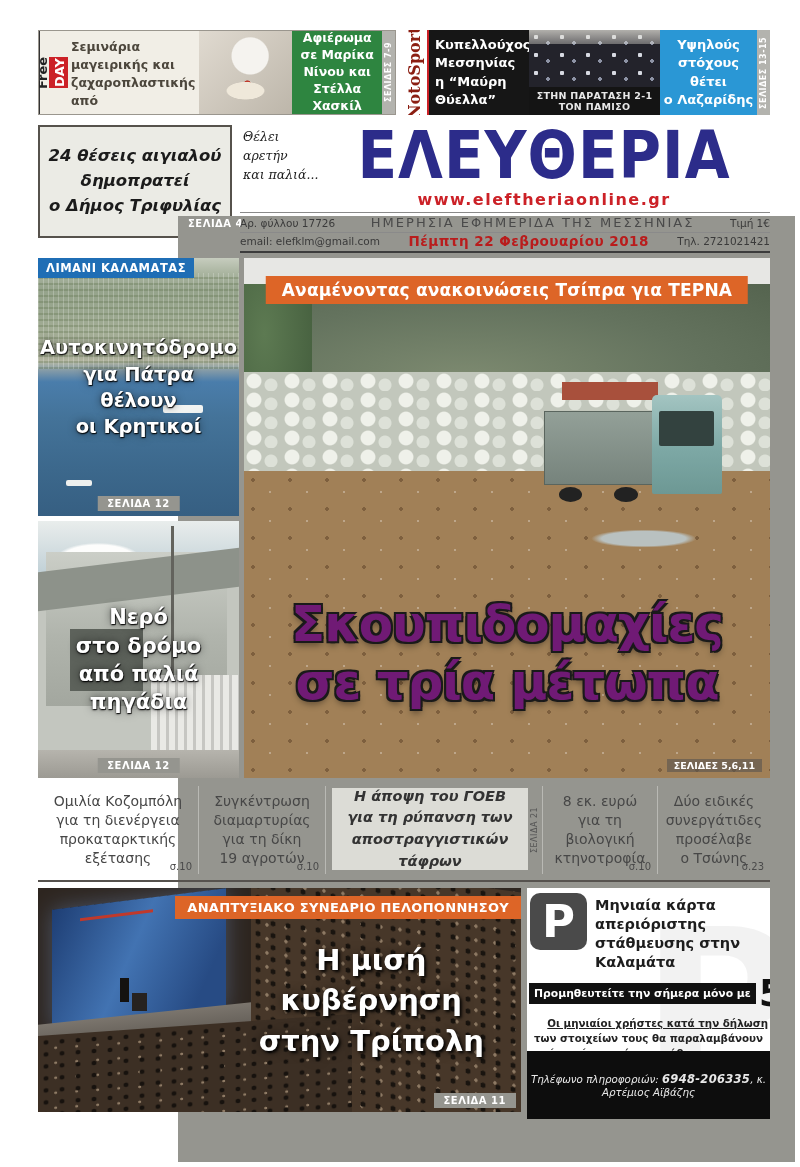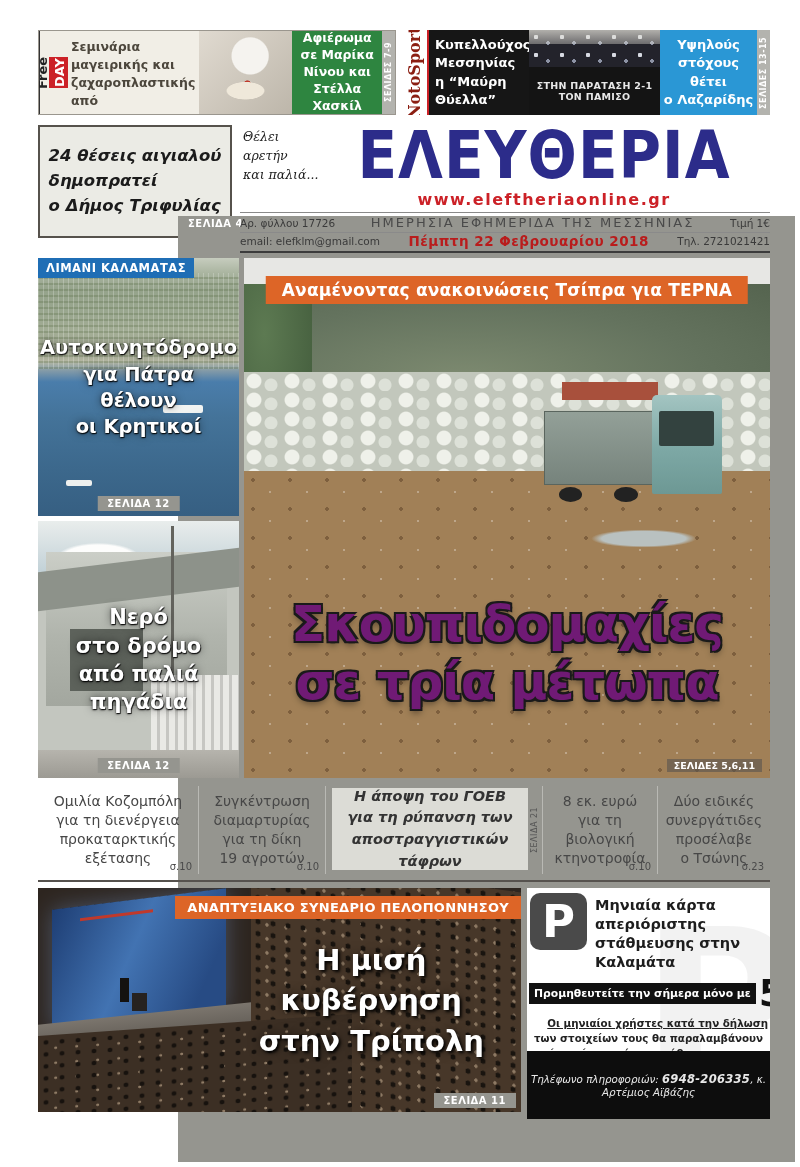--- a/index.html
+++ b/index.html
@@ -29,27 +29,27 @@
            font-family:"DejaVu Serif","Liberation Serif",serif;font-weight:bold;font-size:16px;color:#8b1e12;
            border-left:2px solid #cc2127;}
   .ns-black{width:88px;background:#161616;color:#fff;font-weight:bold;font-size:13px;line-height:1.4;
             display:flex;align-items:center;padding:4px 6px;}
   .ns-photo{flex:1;position:relative;background-color:#23232b;
      background-image:linear-gradient(180deg,rgba(225,223,215,.75) 0,rgba(225,223,215,.4) 16%,transparent 17%),
        radial-gradient(circle 2.5px at 7px 7px,#d7dae2 80%,transparent),
        radial-gradient(circle 2px at 19px 13px,#8d93a5 80%,transparent);
      background-size:100% 100%,26px 18px,26px 18px;}
   .ns-caption{position:absolute;left:0;right:0;bottom:0;background:#141414;color:#e8e8e8;font-weight:bold;
-              font-size:9.5px;text-align:center;padding:13px 1px;letter-spacing:.3px;}
+              font-size:9.5px;text-align:center;padding:3px 1px;letter-spacing:.3px;}
   .ns-blue{width:93px;background:#2a97d5;color:#fff;font-weight:bold;font-size:13px;line-height:1.4;
            display:flex;align-items:center;justify-content:center;text-align:center;padding:2px;}
 
   
   .mh-leftbox{position:absolute;left:38px;top:125px;width:190px;height:109px;background:#ebebe5;
-              border:2px solid #56524c;display:flex;align-items:center;justify-content:center;
+              border:2px solid #56524c;display:flex;align-items:center;justify-content:center;text-align:center;
               font-weight:bold;font-style:italic;font-size:16.5px;color:#1b1b1b;line-height:1.5;}
   .mh-leftbadge{position:absolute;right:5px;bottom:5px;}
   .page-badge{display:inline-block;background:#95958f;color:#fff;font-size:10px;font-weight:bold;
               padding:2px 10px;font-style:normal;letter-spacing:.5px;}
   .mh-tagline{position:absolute;left:243px;top:128px;width:80px;font-family:"DejaVu Serif","Liberation Serif",serif;
               font-style:italic;font-size:12.5px;color:#1e1e1e;line-height:1.5;}
   .mh-logo{position:absolute;left:318px;top:118px;width:452px;text-align:center;font-size:58px;font-weight:bold;
            color:#2c2c8a;letter-spacing:1px;transform:scaleY(1.12);transform-origin:top;}
   .mh-web{position:absolute;left:318px;top:190px;width:452px;text-align:center;color:#cc2127;font-weight:bold;
           font-size:16px;letter-spacing:1.5px;}

